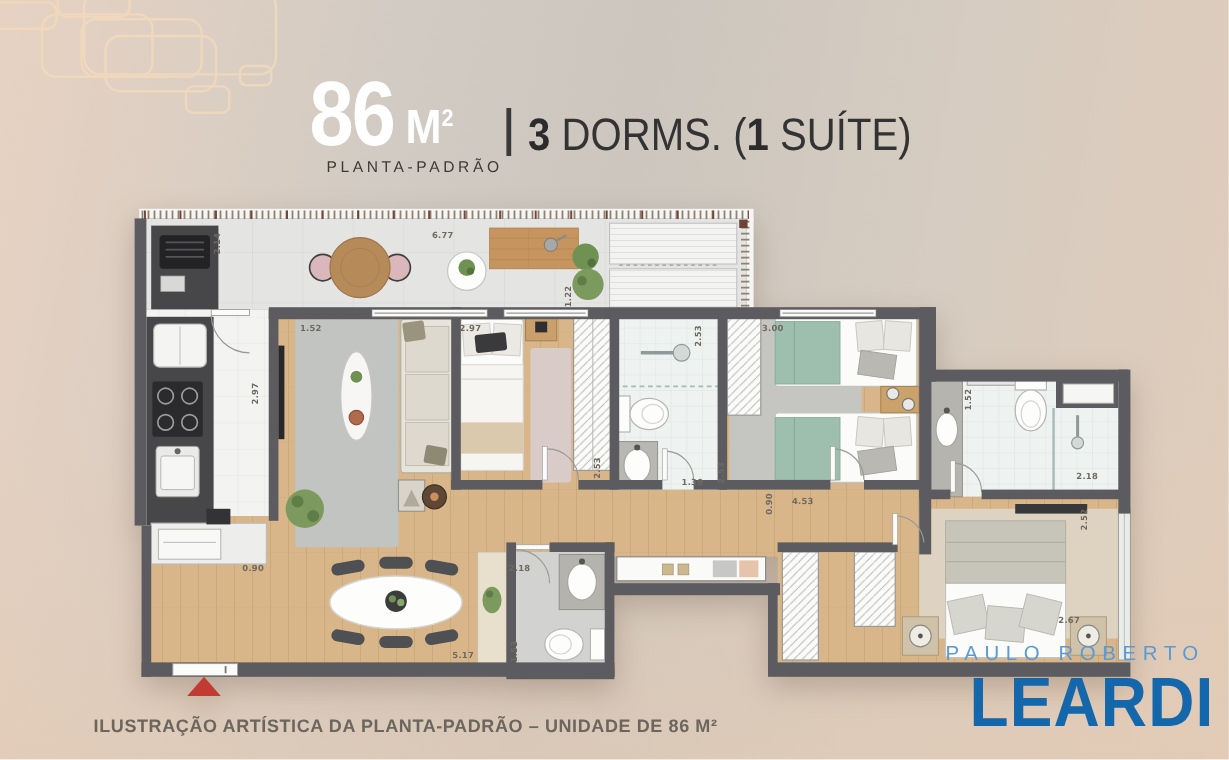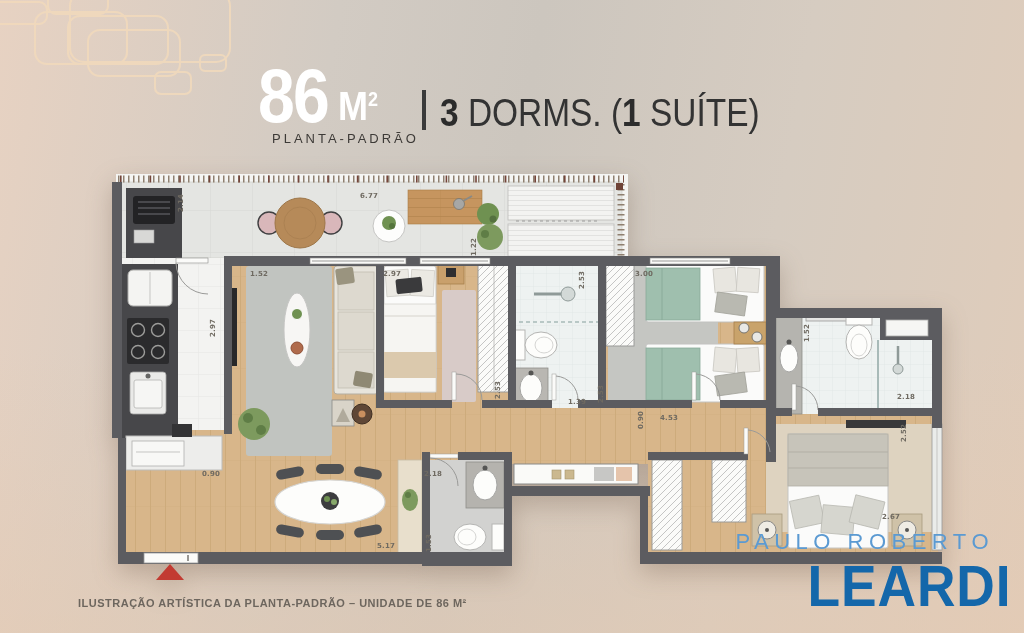--- a/index.html
+++ b/index.html
@@ -24,24 +24,24 @@
   .specs b{font-weight:800;color:#2c2c2c;}
   .specs span{white-space:pre;}
   
   .plan{position:absolute;left:112px;top:172px;width:845px;height:420px;
     filter:drop-shadow(0 9px 12px rgba(95,70,50,.28));}
   .plan svg{display:block;}
   .dim{position:absolute;font:600 7px "DejaVu Sans",sans-serif;color:#6f6a61;
     transform:translate(-50%,-50%);white-space:nowrap;letter-spacing:.2px;}
   .dim.v{transform:translate(-50%,-50%) rotate(-90deg);}
   
-  .caption{position:absolute;left:78px;top:597px;font-size:11px;font-weight:700;color:#6d665e;letter-spacing:.5px;}
+  .caption{position:absolute;left:78px;top:597px;font-size:15px;font-weight:700;color:#6d665e;letter-spacing:.5px;}
   
   .logo{position:absolute;right:12px;bottom:18px;text-align:right;line-height:1;}
-  .logo-top{font-size:22px;font-weight:400;color:#5b9ad2;letter-spacing:5.5px;margin-right:18px;}
+  .logo-top{font-size:17px;font-weight:400;color:#5b9ad2;letter-spacing:5.5px;margin-right:8px;}
   .logo-bottom{font-size:58px;font-weight:800;color:#1467aa;letter-spacing:1px;
     transform:scaleX(.92);transform-origin:right top;margin-top:4px;}
 </style>
 </head>
 <body>
 
 <div class="stage">
 
   <svg class="decor" width="250" height="120" viewBox="0 0 250 120">
     <g fill="none" stroke="#f2dabc" stroke-width="2" opacity="0.85">

